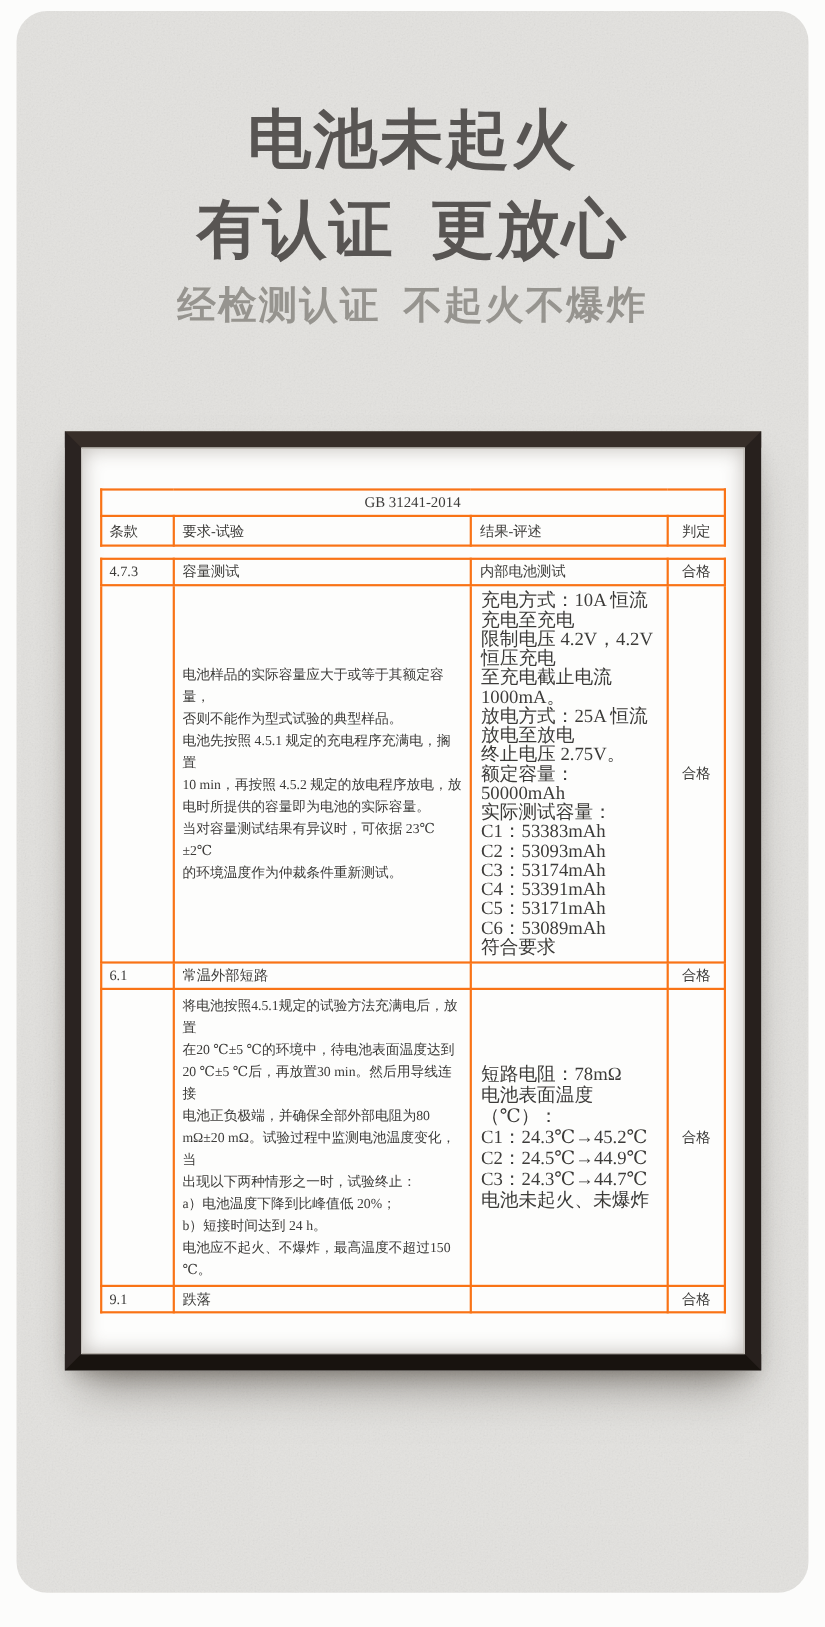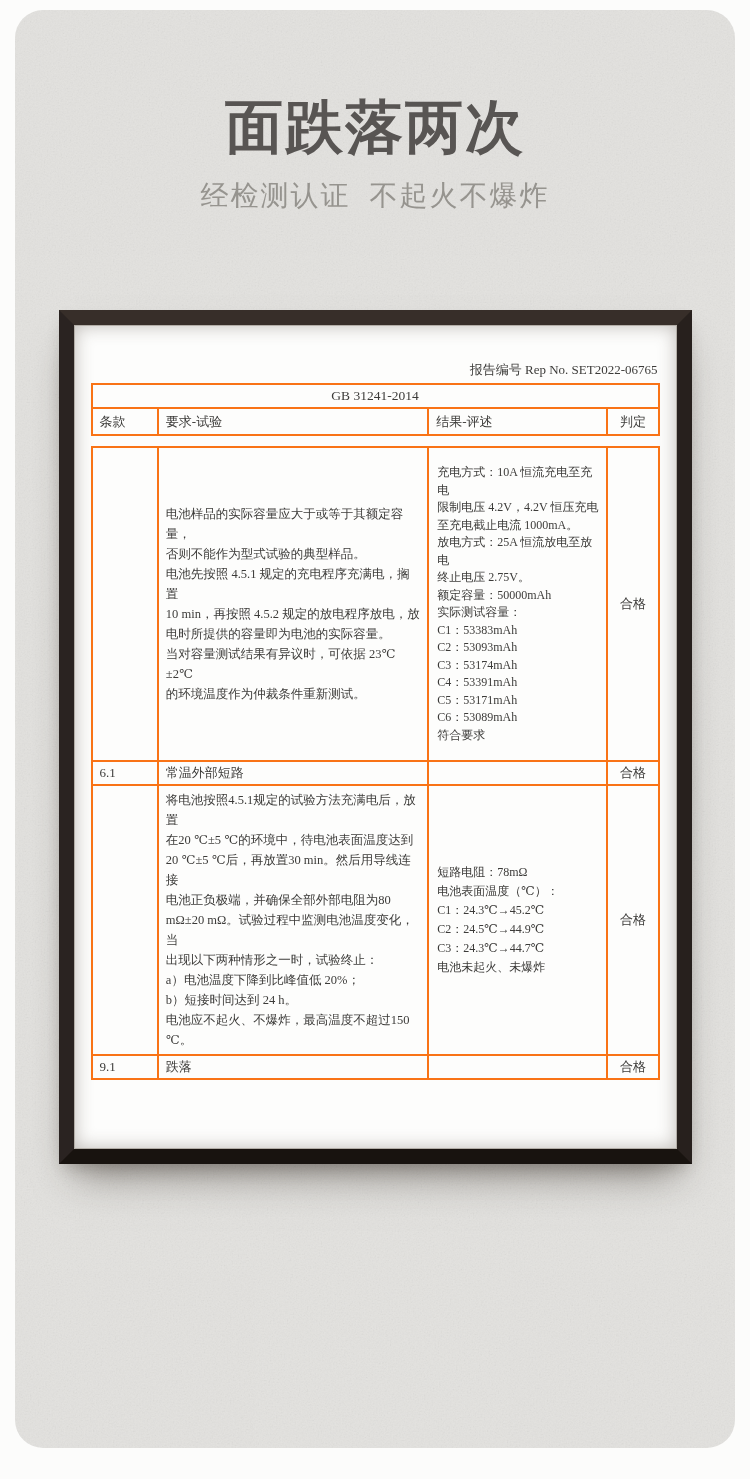--- a/index.html
+++ b/index.html
@@ -41,22 +41,22 @@
     font-size: 58px;
     font-weight: 700;
     line-height: 82px;
     letter-spacing: 2px;
     word-spacing: 14px;
     color: #585553;
     margin: 0;
   }
   .subtitle {
     text-align: center;
-    font-size: 28px;
-    font-weight: 400;
+    font-size: 35px;
+    font-weight: 700;
     line-height: 56px;
     letter-spacing: 2px;
     word-spacing: 9px;
     color: #96948f;
     margin: 0;
   }
   .frame {
     width: 603px;
     height: 824px;
     margin: 86px auto 0 auto;
@@ -111,22 +111,22 @@
   }
   .title-row td.c-verdict { text-align: center; padding: 2px 2px; }
   td.c-req {
     font-size: 12.5px;
     line-height: 20px;
     padding: 4px 7px;
     vertical-align: middle;
     white-space: pre-line;
   }
   td.c-res {
-    font-size: 12px;
-    padding: 16px 8px;
+    font-size: 17px;
+    padding: 4px 8px;
     white-space: pre-line;
   }
   tr.sec-0 td.c-res { line-height: 17.5px; vertical-align: top; }
   tr.sec-1 td.c-res { line-height: 19px;   vertical-align: middle; }
   tr.sec-2 td.c-res { line-height: 19px;   vertical-align: top; padding-top: 7px; }
   td.c-verdict {
     text-align: center;
     vertical-align: middle;
     font-size: 13px;
   }
@@ -140,28 +140,27 @@
     <svg class="card-texture" width="720" height="1438" viewBox="0 0 720 1438" preserveAspectRatio="none">
       <filter id="grain" x="0" y="0" width="100%" height="100%">
         <feTurbulence type="fractalNoise" baseFrequency="0.65" numOctaves="2" seed="7" stitchTiles="stitch"></feTurbulence>
         <feColorMatrix type="saturate" values="0"></feColorMatrix>
       </filter>
       <rect width="720" height="1438" filter="url(#grain)" opacity="0.13"></rect>
     </svg>
 
     <div class="card-content">
 
-      <h1 class="headline"><span>面跌落两次</span><br></h1>
+      <h1 class="headline"><span>电池未起火</span><br><span>有认证 更放心</span></h1>
 
       <p class="subtitle">经检测认证 不起火不爆炸</p>
 
       <div class="frame">
         <div class="paper">
 
-          <div class="report-no">报告编号 Rep No. SET2022-06765</div>
 
           <table class="rt rt-head">
             <colgroup>
               <col style="width:11.7%">
                 <col style="width:47.7%">
                 <col style="width:31.6%">
                 <col style="width:9%">
             </colgroup>
             <tbody>
                 <tr class="std-row">
@@ -177,20 +176,26 @@
             </table>
 
           <table class="rt rt-body">
             <colgroup>
               <col style="width:11.7%">
                 <col style="width:47.7%">
                 <col style="width:31.6%">
                 <col style="width:9%">
             </colgroup>
             <tbody>
+                <tr class="title-row sec-0" style="height: 21px;">
+                  <td class="c-clause">4.7.3</td>
+                  <td class="c-test">容量测试</td>
+                  <td class="c-restitle">内部电池测试</td>
+                  <td class="c-verdict">合格</td>
+                </tr>
                 <tr class="content-row sec-0" style="height: 248px;">
                   <td class="c-clause"></td>
                   <td class="c-req">电池样品的实际容量应大于或等于其额定容量，
 否则不能作为型式试验的典型样品。
 电池先按照 4.5.1 规定的充电程序充满电，搁置
 10 min，再按照 4.5.2 规定的放电程序放电，放
 电时所提供的容量即为电池的实际容量。
 当对容量测试结果有异议时，可依据 23℃±2℃
 的环境温度作为仲裁条件重新测试。</td>
                   <td class="c-res">充电方式：10A 恒流充电至充电

